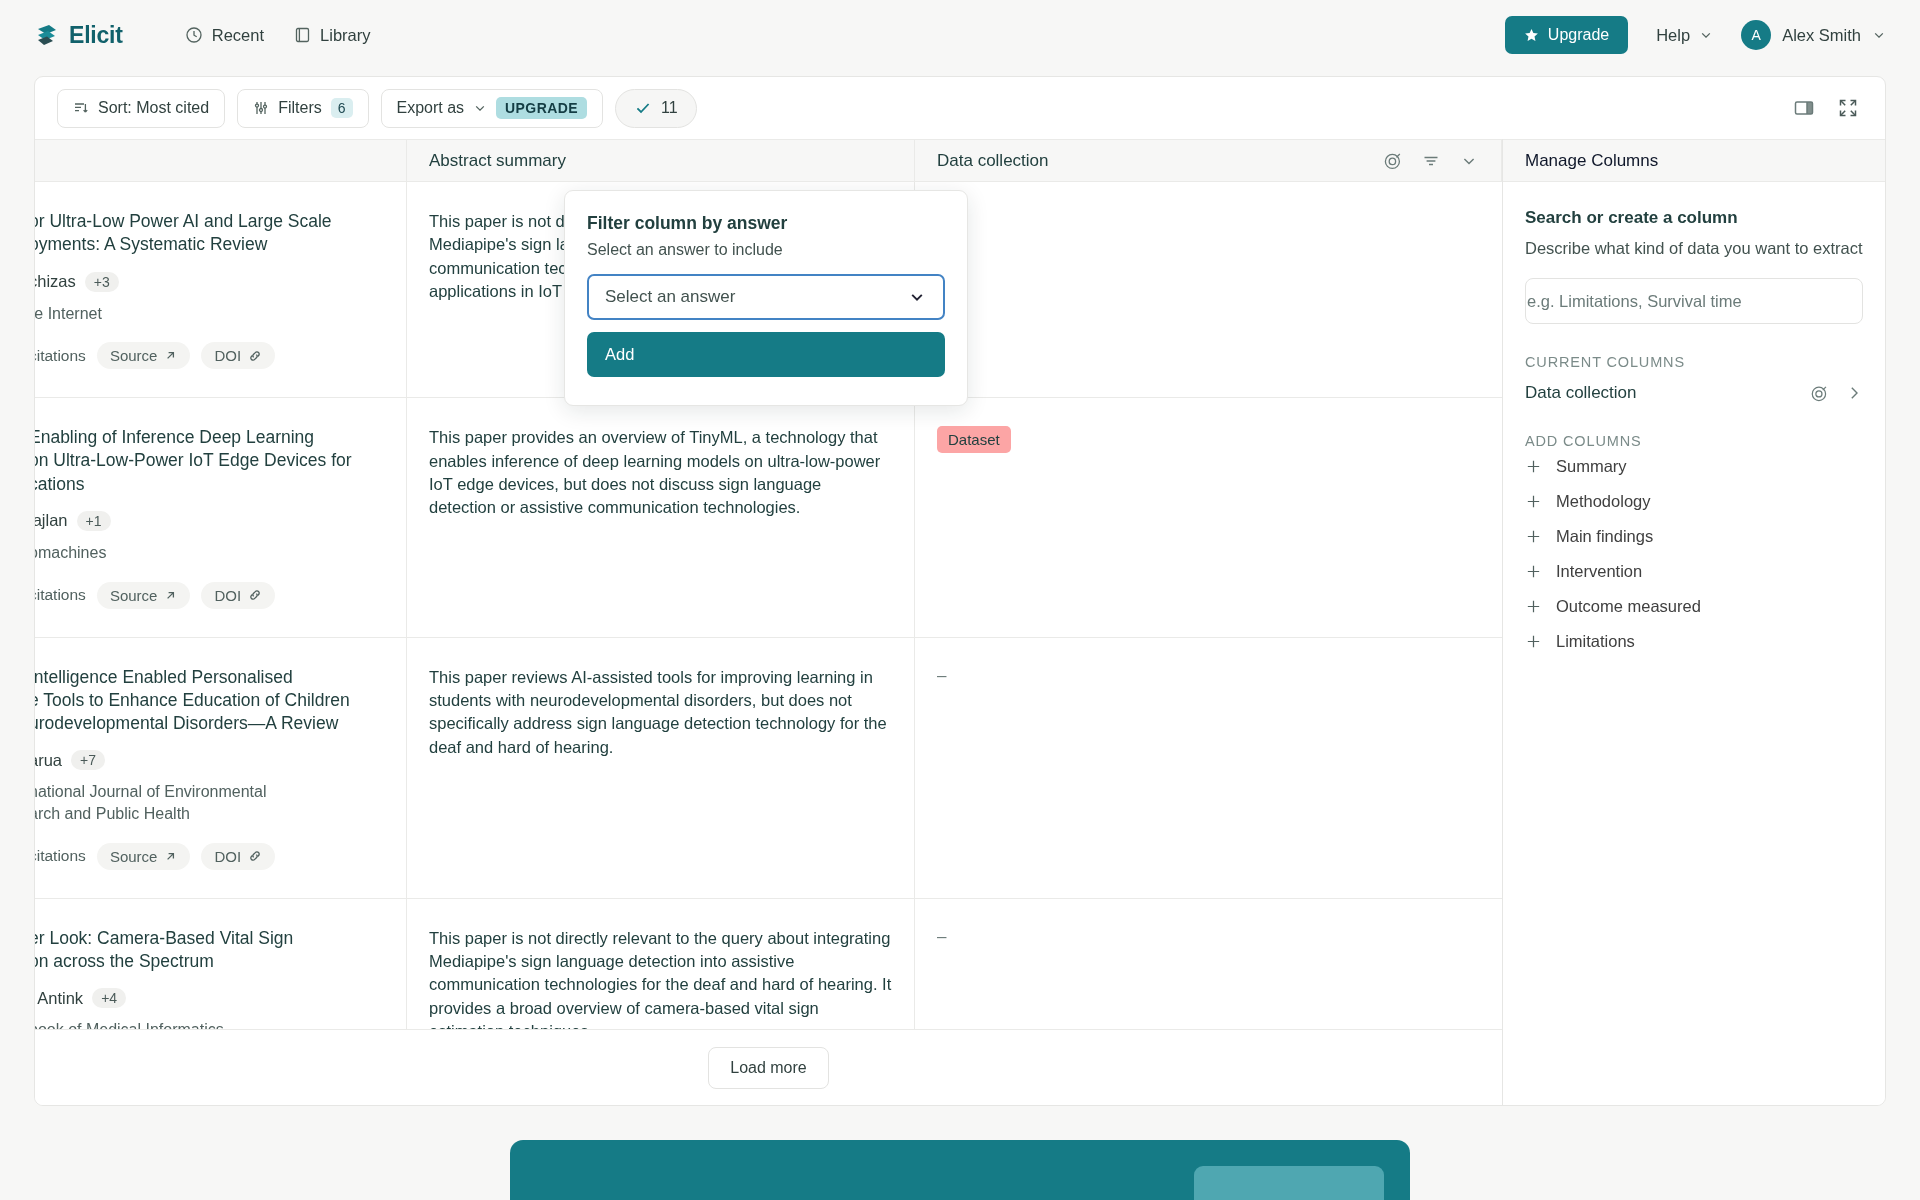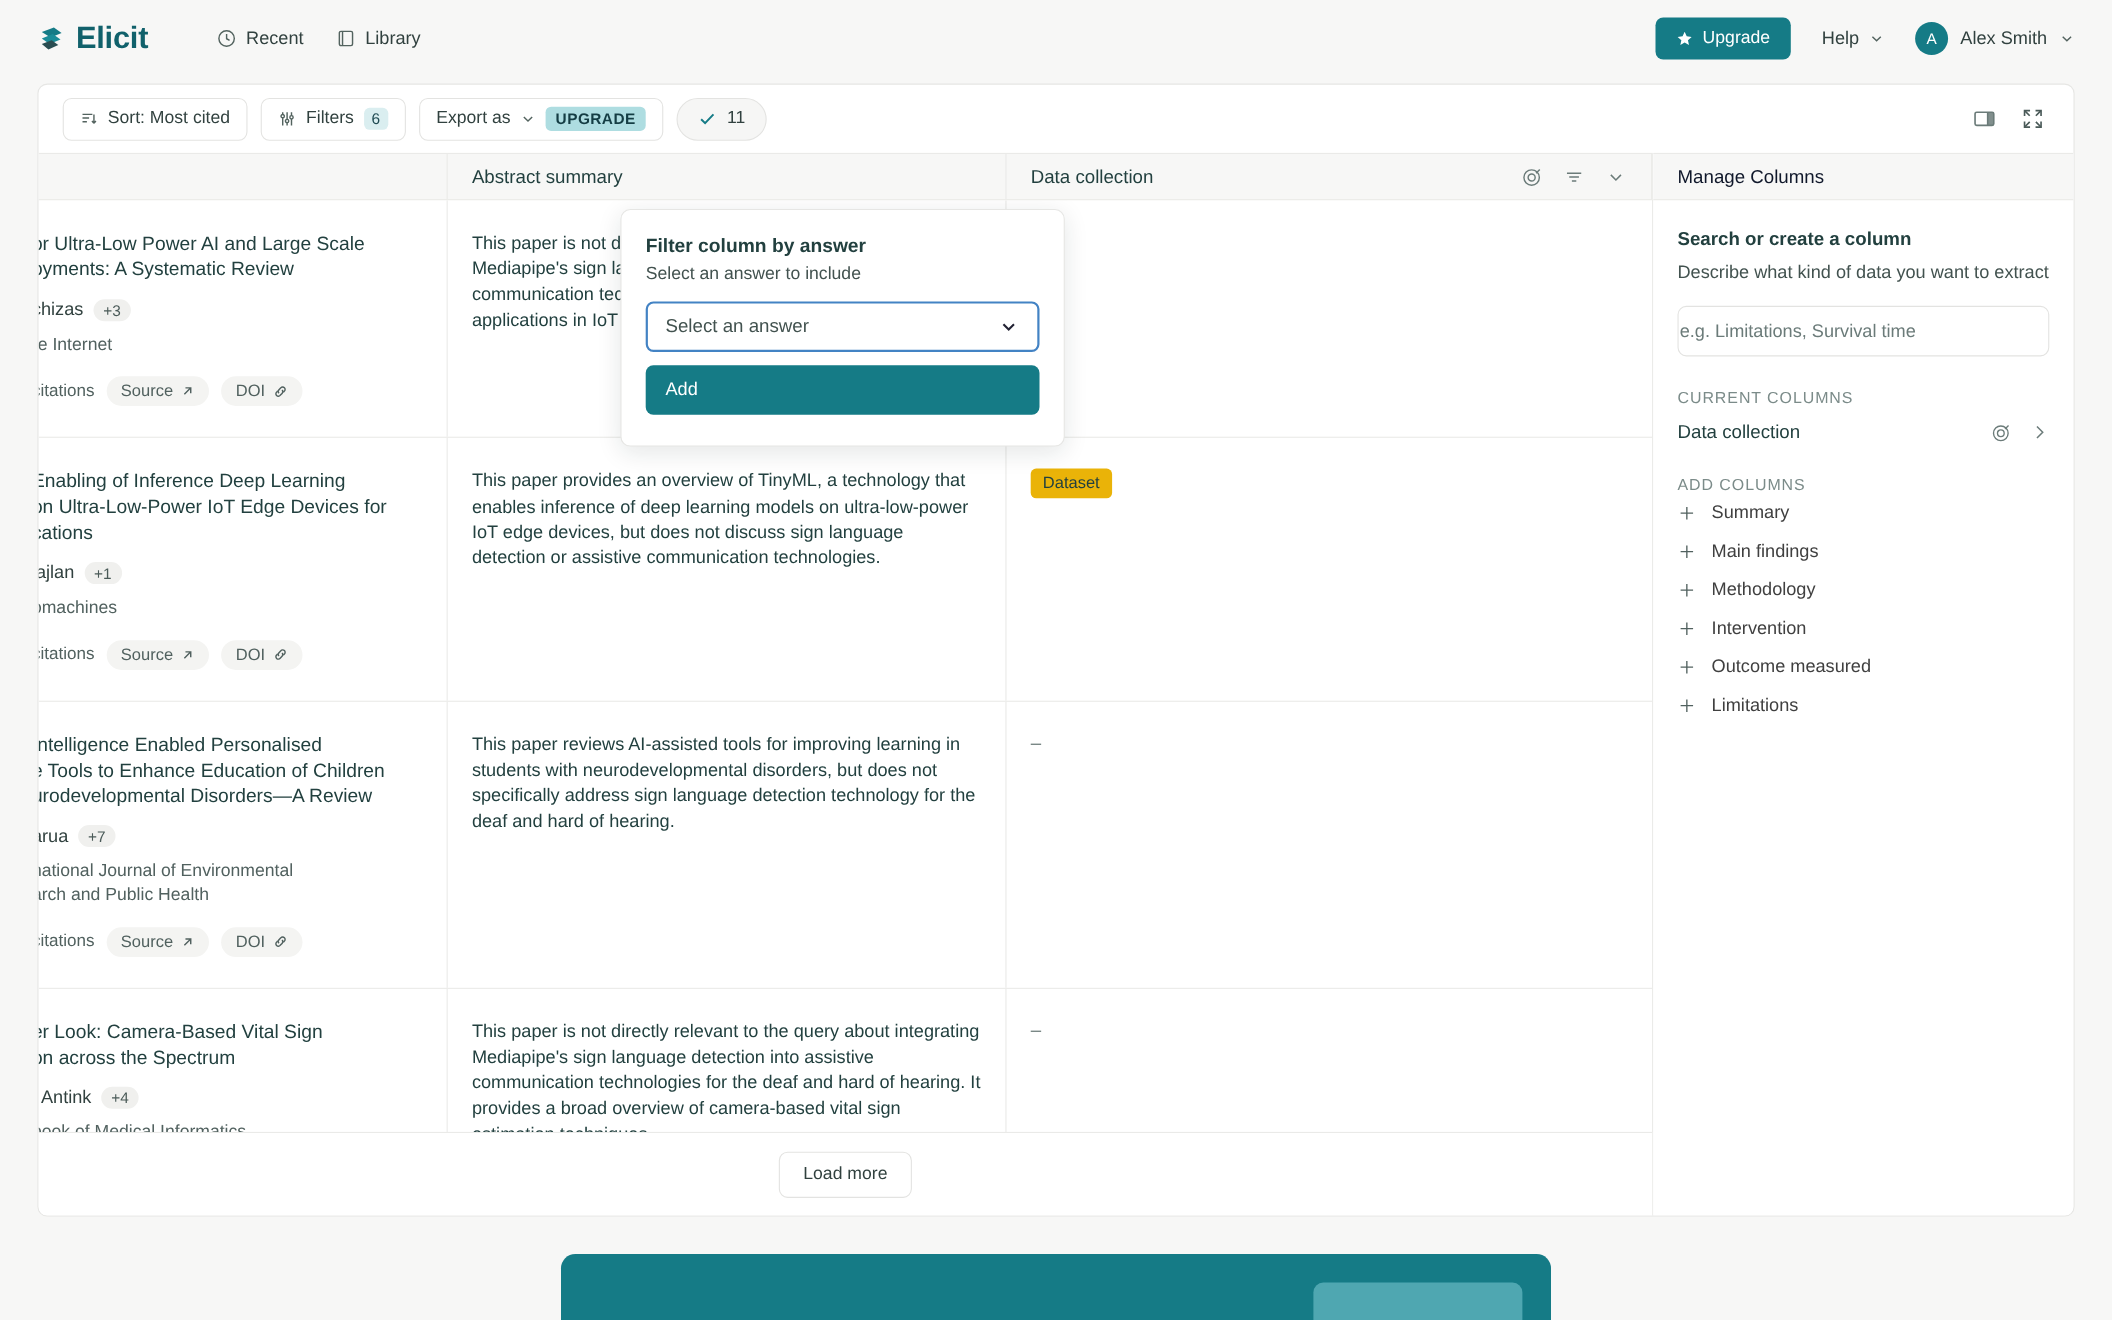--- a/index.html
+++ b/index.html
@@ -12,21 +12,21 @@
   }
 
   
   .topnav {
     height: 70px; background: #f7f7f6;
     display: flex; align-items: center;
     padding: 0 34px 0 34px;
   }
   .brand { display: flex; align-items: center; gap: 9px; }
   .brand-mark { width: 26px; height: 26px; }
-  .brand-name { font-size: 28px; font-weight: 700; color: #11616b; letter-spacing: -.2px; }
+  .brand-name { font-size: 23px; font-weight: 700; color: #11616b; letter-spacing: -.2px; }
   .nav-links { display: flex; align-items: center; gap: 30px; margin-left: 62px; }
   .nav-link {
     display: flex; align-items: center; gap: 9px;
     font-size: 16.5px; color: #31413f; cursor: pointer;
   }
   .nav-right { margin-left: auto; display: flex; align-items: center; gap: 22px; }
   .upgrade-btn {
     background: #157b86; color: #fff; border: none; border-radius: 7px;
     height: 38px; padding: 0 19px; font-size: 16px; font-family: inherit;
     display: flex; align-items: center; gap: 9px; cursor: pointer; font-weight: 400;
@@ -106,21 +106,21 @@
   .journal { margin-top: 11px; font-size: 16px; color: #51615f; line-height: 1.35; margin-left: -28px; white-space: nowrap; }
   .paper-links { margin-top: 18px; display: flex; align-items: center; gap: 11px; margin-left: -28px; white-space: nowrap; }
   .citations { font-size: 15.5px; color: #51615f; }
   .link-chip {
     background: #f4f4f2; border-radius: 16px; padding: 5px 13px;
     font-size: 15px; color: #51615f; display: flex; align-items: center; gap: 7px; cursor: pointer;
   }
   .abs-text { font-size: 16.5px; line-height: 1.42; color: #22403f; }
   .dash { font-size: 17px; color: #6b7b79; }
   .chip-dataset {
-    display: inline-block; background: #eab308; color: #22403f;
+    display: inline-block; background: #fca5a5; color: #22403f;
     font-size: 15px; padding: 5px 11px; border-radius: 5px;
   }
 
   .load-more-bar {
     height: 76px; display: flex; align-items: center; justify-content: center;
     border-top: 1px solid #eaeae8; background: #fff; flex: none;
   }
   .load-more {
     border: 1px solid #e3e3e1; border-radius: 8px; background: #fff;
     font-size: 16px; color: #31413f; padding: 11px 21px; cursor: pointer;
@@ -556,29 +556,29 @@
               </svg>
             </span>
           <span>Summary</span>
         </div>
         <div class="add-item">
           <span>
               <svg width="17" height="17" viewBox="0 0 18 18" fill="none" stroke="#51615f" stroke-width="1.3">
                 <path d="M9 3v12M3 9h12"></path>
               </svg>
             </span>
-          <span>Main findings</span>
+          <span>Methodology</span>
         </div>
         <div class="add-item">
           <span>
               <svg width="17" height="17" viewBox="0 0 18 18" fill="none" stroke="#51615f" stroke-width="1.3">
                 <path d="M9 3v12M3 9h12"></path>
               </svg>
             </span>
-          <span>Methodology</span>
+          <span>Main findings</span>
         </div>
         <div class="add-item">
           <span>
               <svg width="17" height="17" viewBox="0 0 18 18" fill="none" stroke="#51615f" stroke-width="1.3">
                 <path d="M9 3v12M3 9h12"></path>
               </svg>
             </span>
           <span>Intervention</span>
         </div>
         <div class="add-item">

